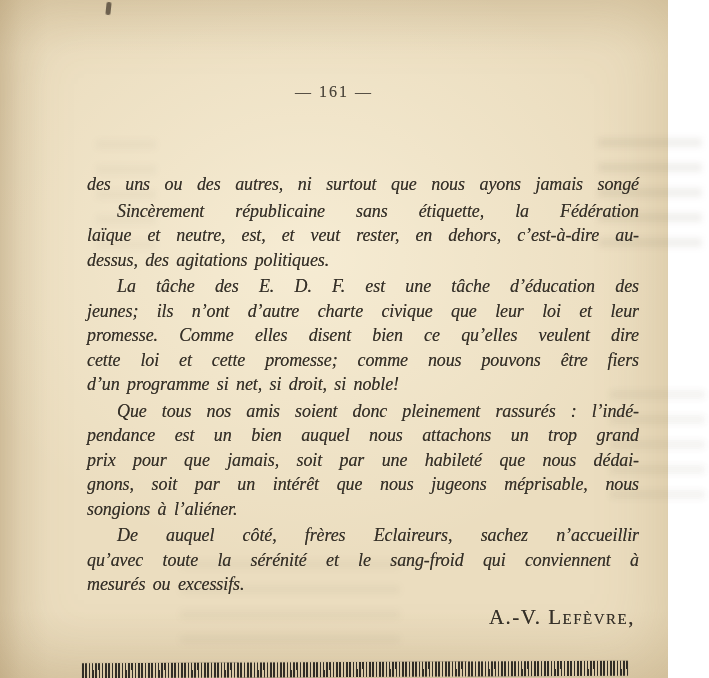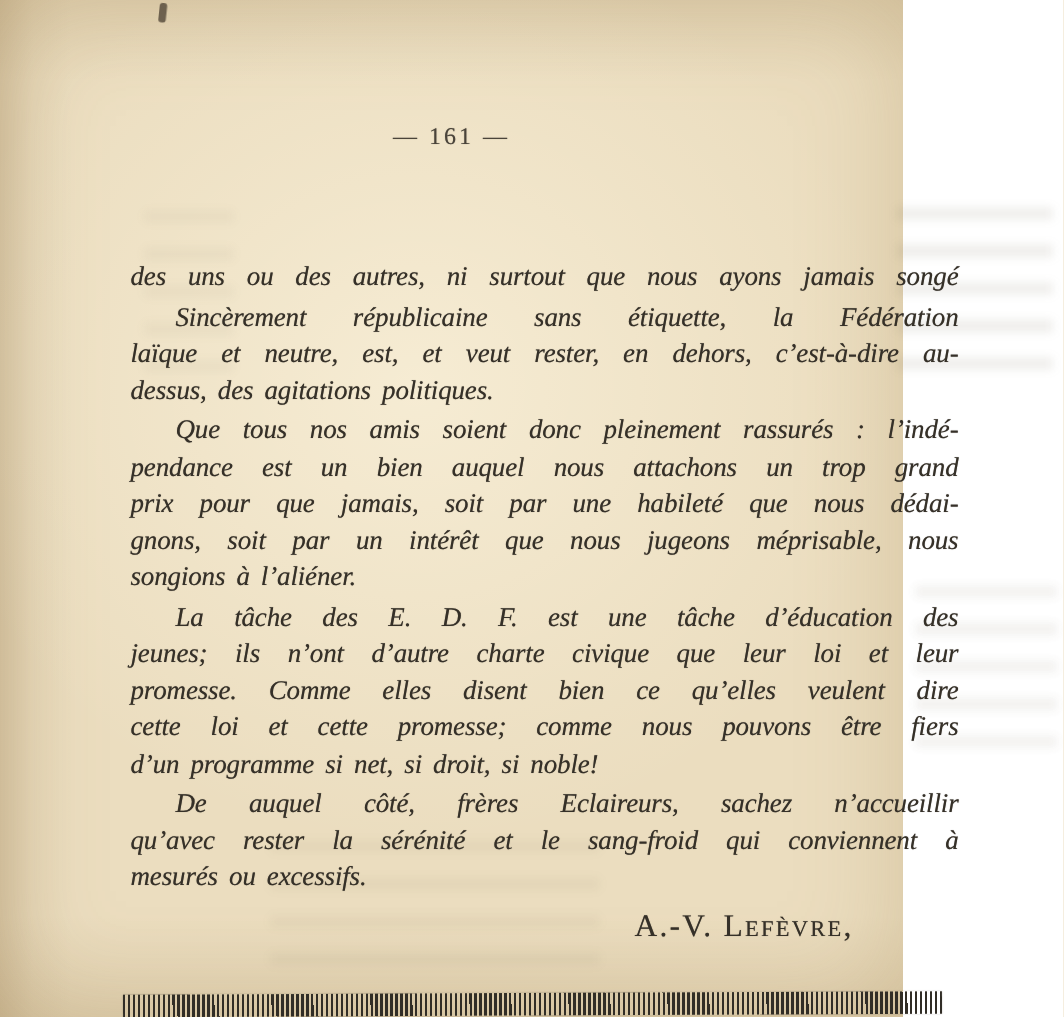--- a/index.html
+++ b/index.html
@@ -3,21 +3,21 @@
 <meta charset="utf-8">
 <style>
   html, body { margin: 0; padding: 0; }
   body {
     width: 709px; height: 678px;
     font-family: "Liberation Serif", serif;
     overflow: hidden;
   }
   .page {
     position: relative;
-    width: 602px; height: 678px;
+    width: 668px; height: 678px;
     background:
       radial-gradient(ellipse 90% 75% at 46% 38%, rgba(255,248,228,0.55) 0%, rgba(255,248,228,0) 60%),
       linear-gradient(90deg, rgba(140,110,70,0.20) 0px, rgba(140,110,70,0.06) 22px, rgba(140,110,70,0) 48px),
       linear-gradient(180deg, rgba(150,120,75,0.10) 0%, rgba(150,120,75,0) 8%, rgba(150,120,75,0) 90%, rgba(150,120,75,0.12) 100%),
       var(--paper, #ebddbf);
     box-shadow: inset 0 0 70px rgba(156,124,72,0.28);
     color: var(--ink, #353028);
   }
   
   .smudge {
@@ -60,21 +60,21 @@
     margin-top: 41px;
   }
   .para + .para { margin-top: 2px; }
   .line { text-align: justify; text-align-last: justify; }
   .line.last { text-align-last: left; word-spacing: 3px; }
   .line.indent { text-indent: 30px; }
   .signature {
     position: absolute;
     left: 423px; top: 606px;
     width: 212px;
-    text-align: left;
+    text-align: right;
     text-shadow: 0 0 0.5px rgba(53,48,40,0.65);
   }
   .sig-name {
     font-variant: small-caps;
     font-size: 21px;
     line-height: 23px;
     letter-spacing: 1.5px;
   }
   .sig-title {
     font-style: italic;
@@ -107,36 +107,36 @@
   <div class="body-text">
       <div class="para">
         <div class="line">des uns ou des autres, ni surtout que nous ayons jamais songé</div>
       </div>
       <div class="para">
         <div class="line indent">Sincèrement républicaine sans étiquette, la Fédération</div>
         <div class="line">laïque et neutre, est, et veut rester, en dehors, c’est-à-dire au-</div>
         <div class="line last">dessus, des agitations politiques.</div>
       </div>
       <div class="para">
+        <div class="line indent">La tâche des E. D. F. est une tâche d’éducation des</div>
+        <div class="line">jeunes; ils n’ont d’autre charte civique que leur loi et leur</div>
+        <div class="line">promesse. Comme elles disent bien ce qu’elles veulent dire</div>
+        <div class="line">cette loi et cette promesse; comme nous pouvons être fiers</div>
+        <div class="line last">d’un programme si net, si droit, si noble!</div>
+      </div>
+      <div class="para">
         <div class="line indent">Que tous nos amis soient donc pleinement rassurés : l’indé-</div>
         <div class="line">pendance est un bien auquel nous attachons un trop grand</div>
         <div class="line">prix pour que jamais, soit par une habileté que nous dédai-</div>
         <div class="line">gnons, soit par un intérêt que nous jugeons méprisable, nous</div>
         <div class="line last">songions à l’aliéner.</div>
       </div>
       <div class="para">
-        <div class="line indent">La tâche des E. D. F. est une tâche d’éducation des</div>
-        <div class="line">jeunes; ils n’ont d’autre charte civique que leur loi et leur</div>
-        <div class="line">promesse. Comme elles disent bien ce qu’elles veulent dire</div>
-        <div class="line">cette loi et cette promesse; comme nous pouvons être fiers</div>
-        <div class="line last">d’un programme si net, si droit, si noble!</div>
-      </div>
-      <div class="para">
         <div class="line indent">De auquel côté, frères Eclaireurs, sachez n’accueillir</div>
-        <div class="line">qu’avec rester la sérénité et le sang-froid qui conviennent à</div>
+        <div class="line">qu’avec toute la sérénité et le sang-froid qui conviennent à</div>
         <div class="line last">mesurés ou excessifs.</div>
       </div>
     </div>
 
   <div class="signature">
     <div class="sig-name">A.-V. Lefèvre,</div>
   </div>
 
   <div class="bottom-rule"></div>
 </div>

